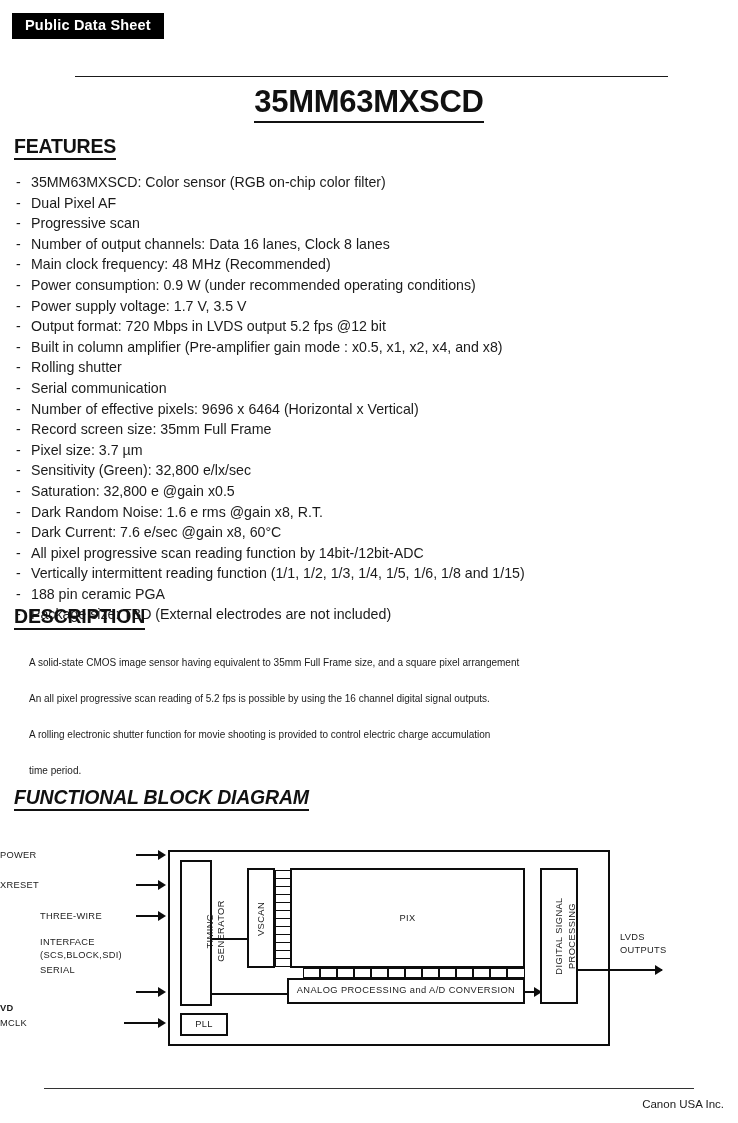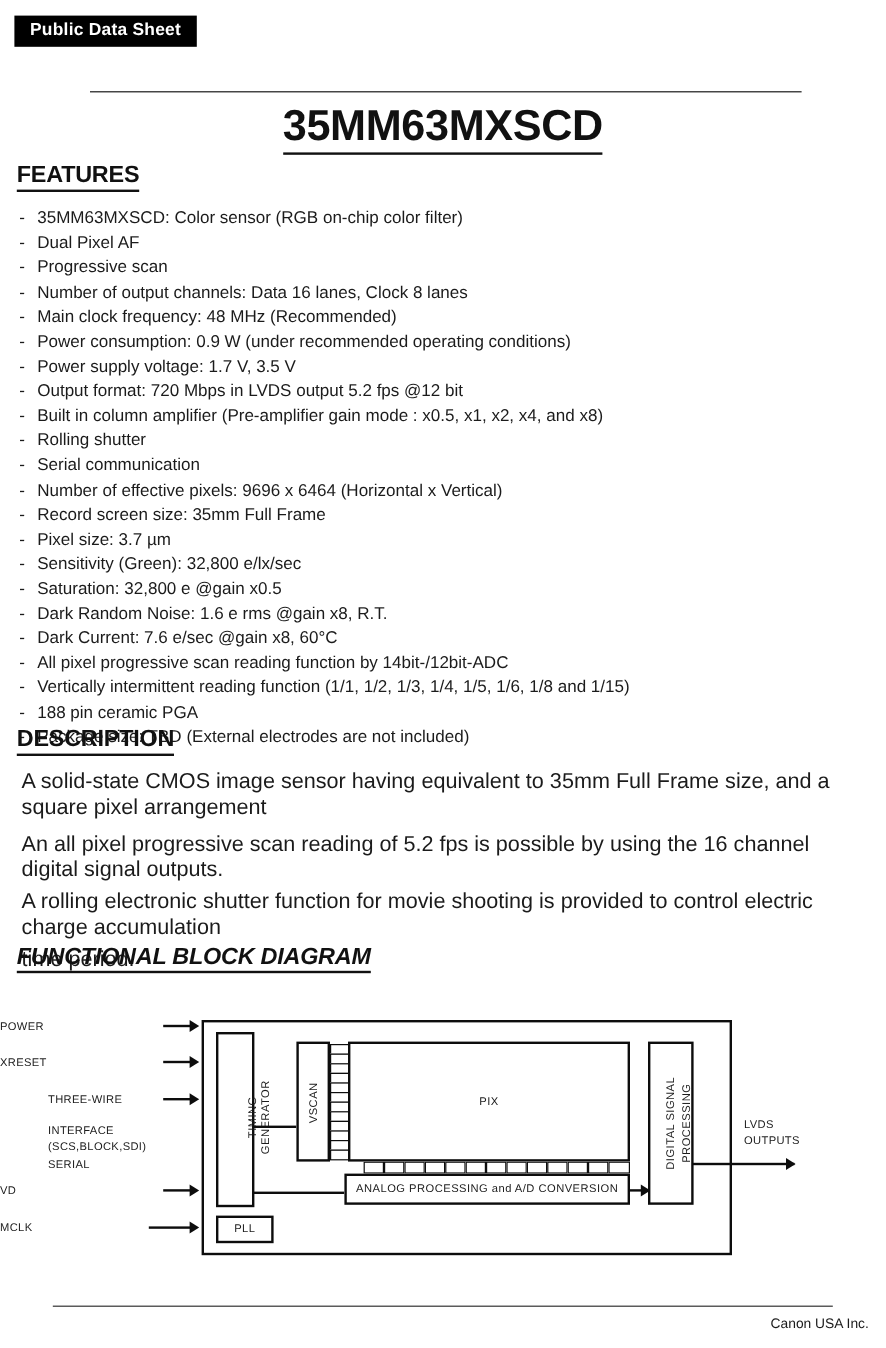--- a/index.html
+++ b/index.html
@@ -38,21 +38,21 @@
     width: 593px;
     height: 0;
     border-top: 1.6px solid #1a1a1a;
   }
   .doc-title {
     position: absolute;
     left: 0;
     top: 84px;
     width: 738px;
     text-align: center;
-    font-size: 36px;
+    font-size: 31px;
     font-weight: bold;
     letter-spacing: -0.3px;
   }
   .doc-title span {
     border-bottom: 2.4px solid #111111;
     padding-bottom: 2px;
   }
 
   
   .section-h {
@@ -93,22 +93,22 @@
   }
 
   
   .desc {
     position: absolute;
     left: 14px;
     top: 637px;
     width: 700px;
   }
   .desc p {
-    margin: 4px;
-    font-size: 18px;
+    margin: 15px;
+    font-size: 10px;
     line-height: 21px;
     color: #1b1b1b;
   }
   .desc .p-gap { margin-top: 10px; }
   .desc .l-gap { margin-top: 6px; }
 
   
   .diagram {
     position: absolute;
     left: 0;
@@ -304,21 +304,21 @@
 <div class="section-h" id="fbd-heading"><span>FUNCTIONAL BLOCK DIAGRAM</span></div>
 
 <div class="diagram">
 
   <div class="dlabel left-lab" style="left:0px; top:21px; width:128px;">POWER</div>
   <div class="dlabel left-lab" style="left:0px; top:51px; width:128px;">XRESET</div>
   <div class="dlabel" style="left:40px; top:82px; width:140px; text-align:left;">THREE-WIRE</div>
   <div class="dlabel" style="left:40px; top:95px; width:140px; text-align:left;margin-top:41px;">SERIAL</div>
   <div class="dlabel" style="left:40px; top:108px; width:140px; text-align:left;">INTERFACE</div>
   <div class="dlabel" style="left:40px; top:121px; width:140px; text-align:left;">(SCS,BLOCK,SDI)</div>
-  <div class="dlabel left-lab" style="left:0px; top:158px; width:128px;">VD</div>
+  <div class="dlabel left-lab" style="left:0px; top:174px; width:128px;font-weight:bold;">VD</div>
   <div class="dlabel left-lab" style="left:0px; top:189px; width:128px;">MCLK</div>
 
   <div class="arrow-line" style="left:136px; top:26px; width:24px;"></div>
   <div class="arrow-head" style="left:158px; top:22px;"></div>
 
   <div class="arrow-line" style="left:136px; top:56px; width:24px;"></div>
   <div class="arrow-head" style="left:158px; top:52px;"></div>
 
   <div class="arrow-line" style="left:136px; top:87px; width:24px;"></div>
   <div class="arrow-head" style="left:158px; top:83px;"></div>

